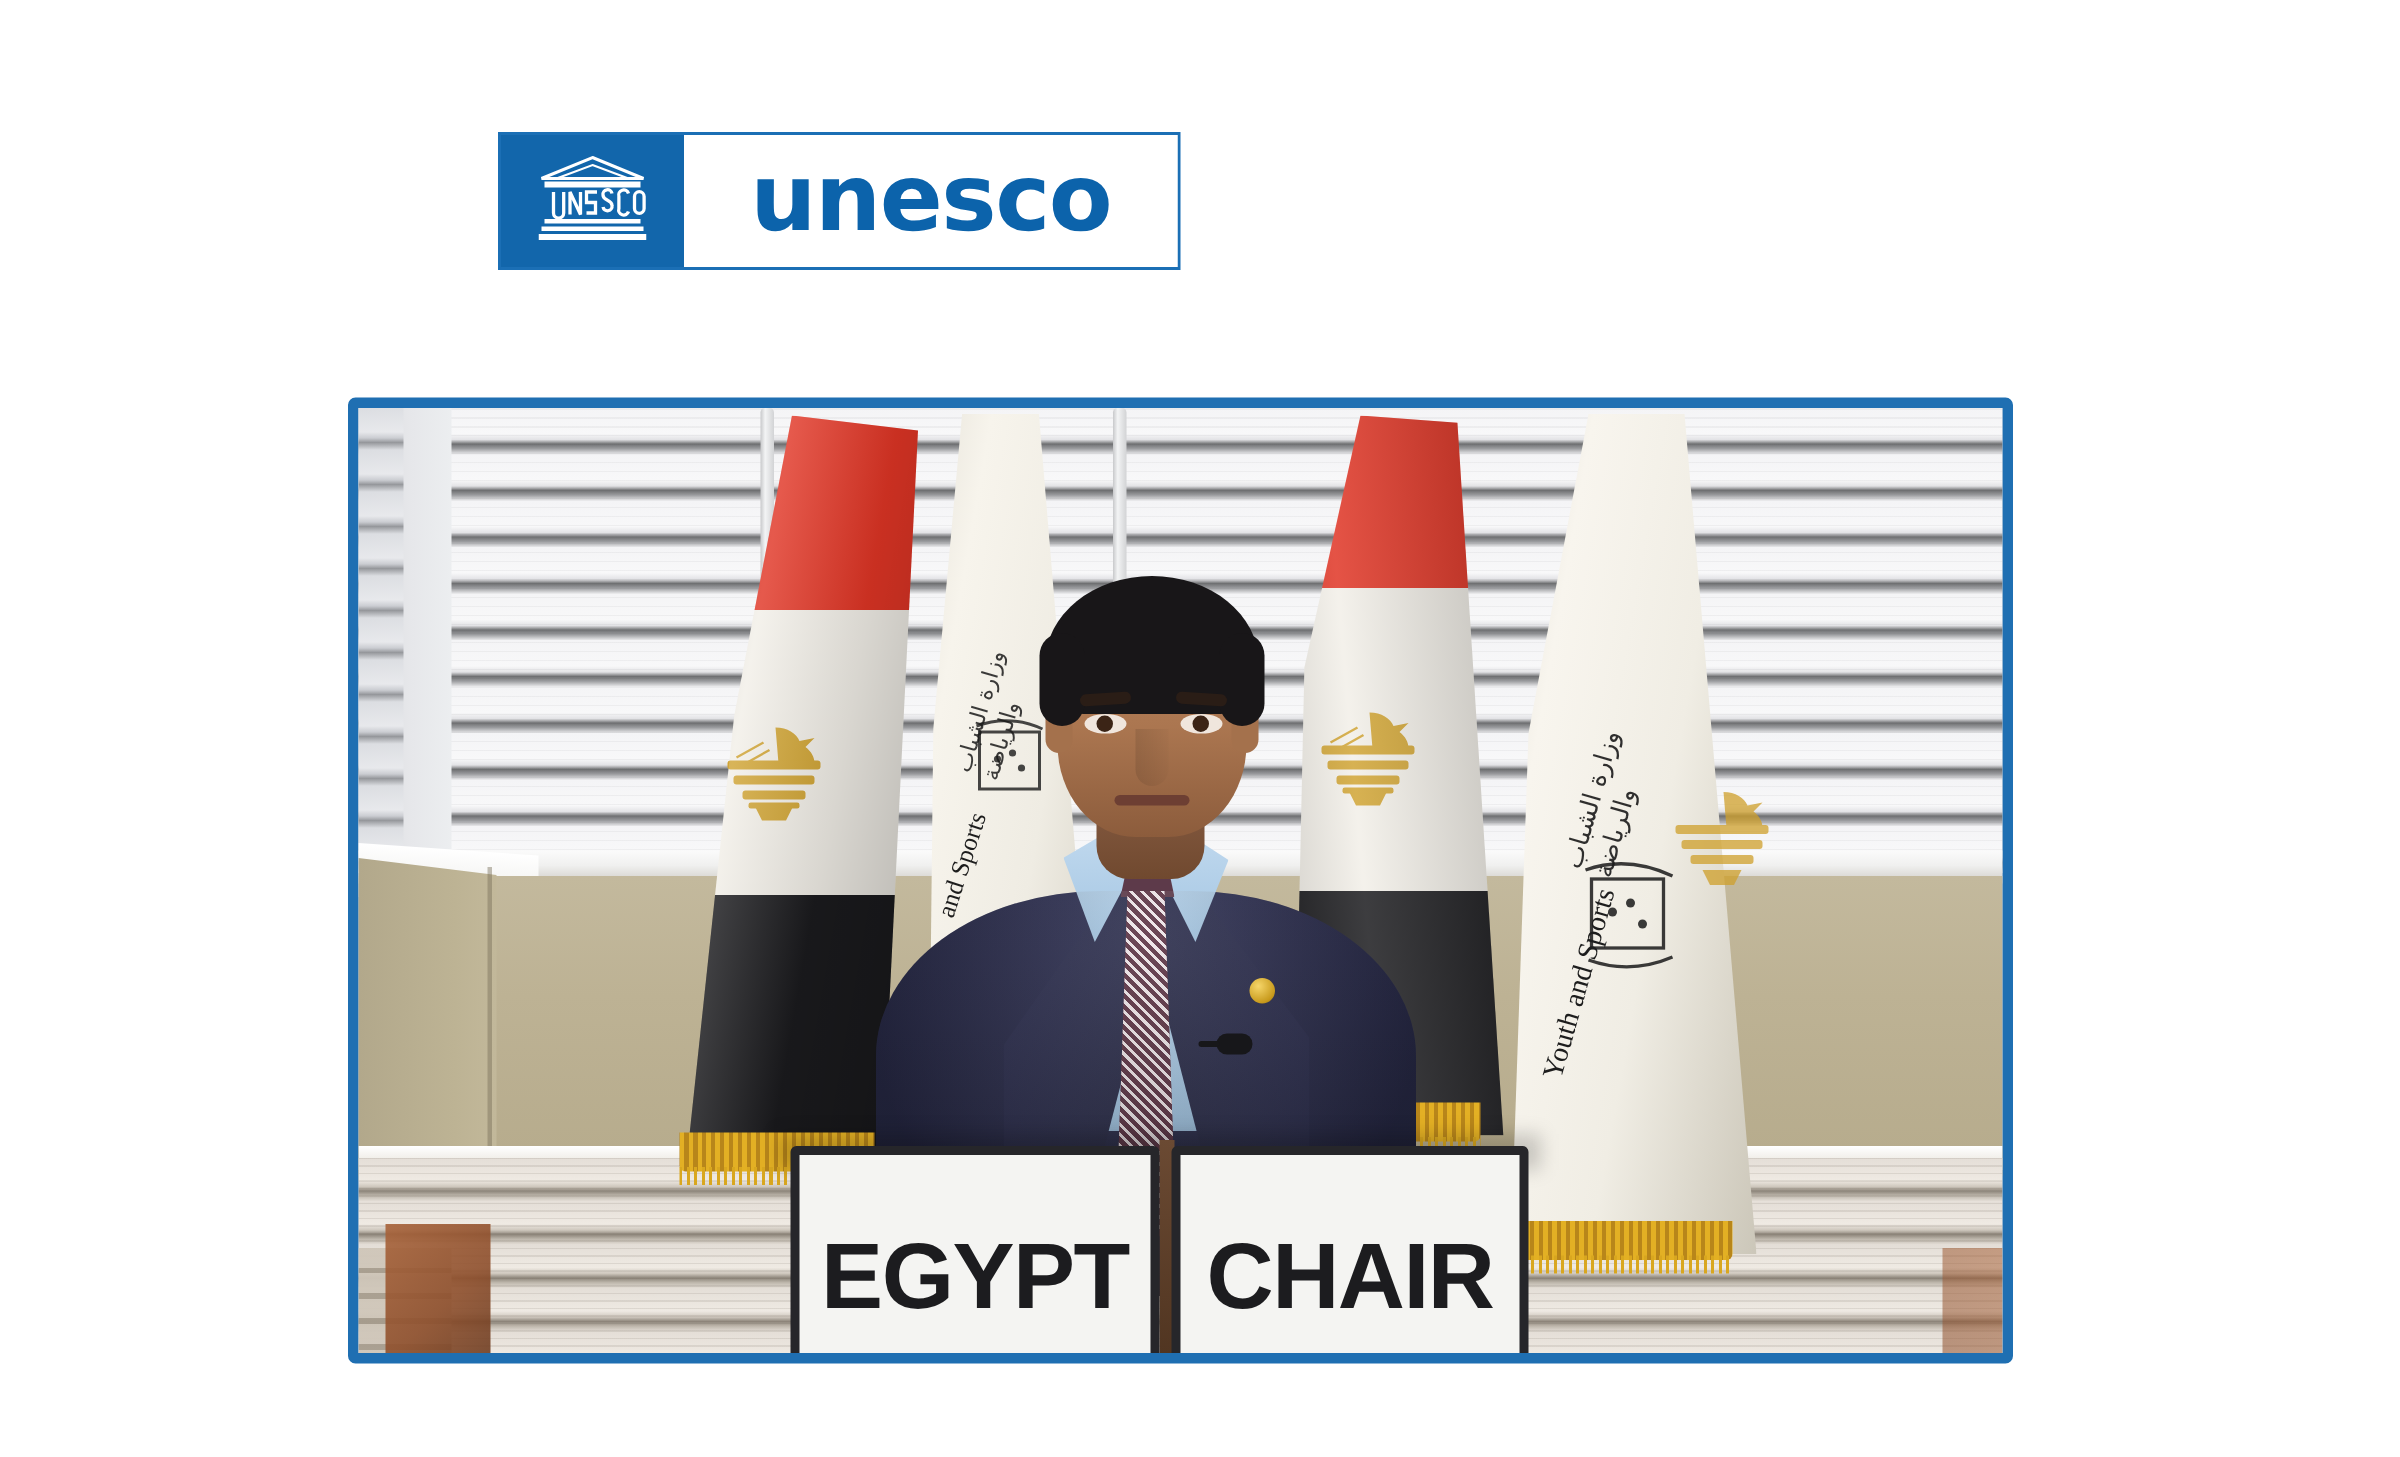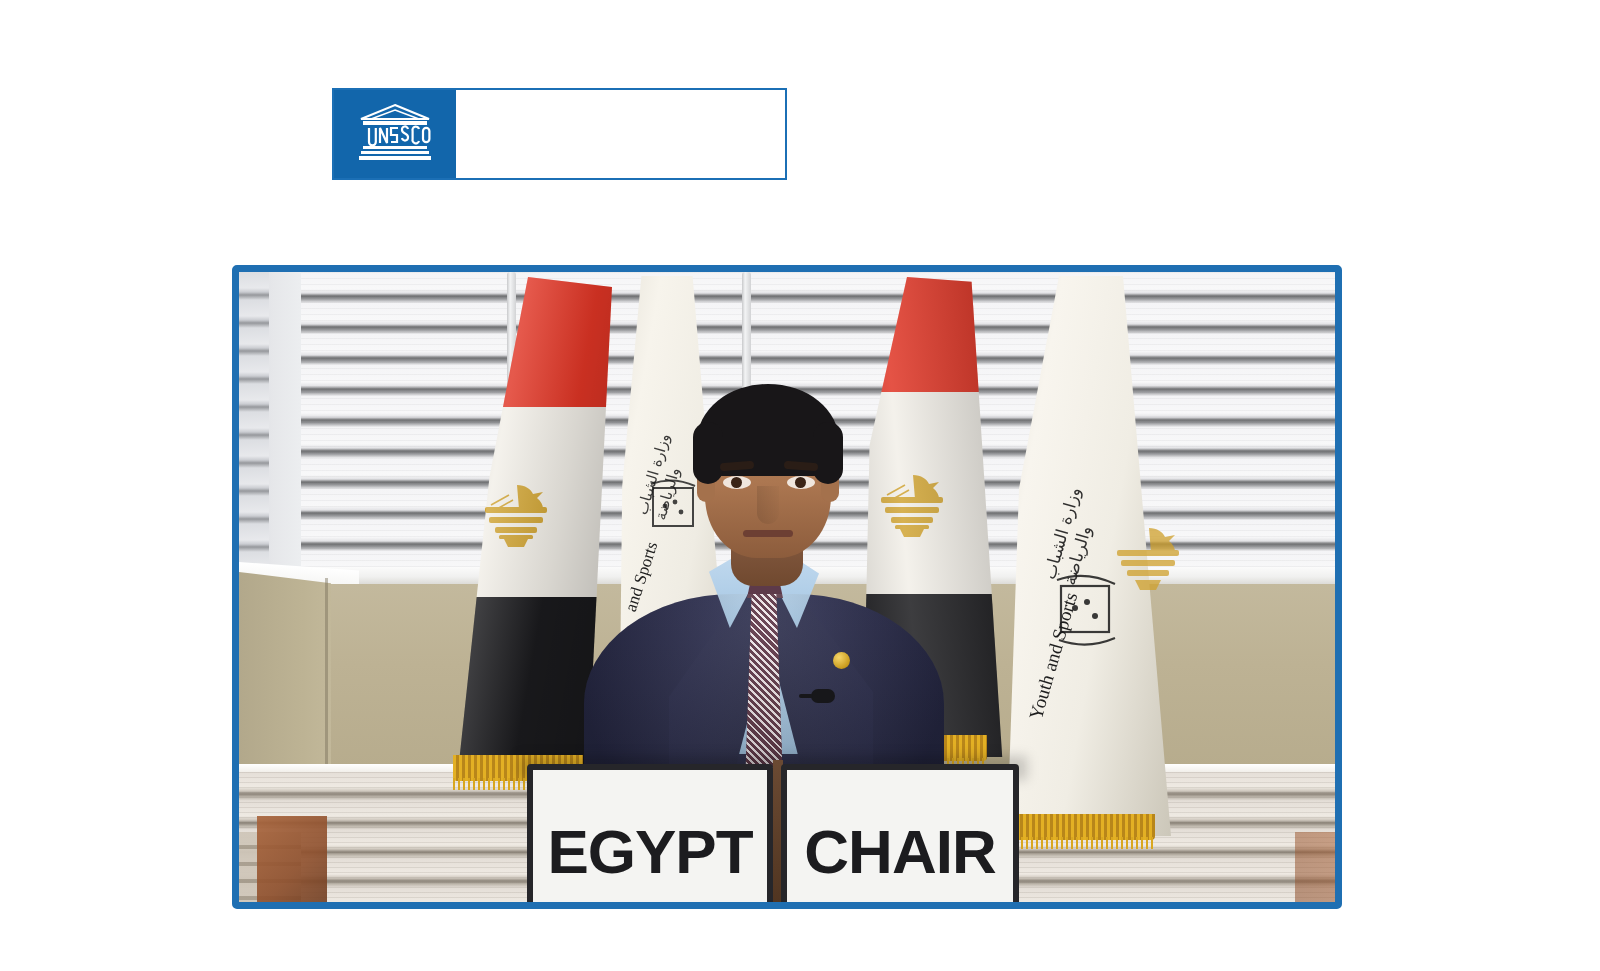--- a/index.html
+++ b/index.html
@@ -671,20 +671,23 @@
             <path d="M39 25 H32 v7 h6 v7 h-6"></path>
             <path d="M49 26 a3 3 0 0 0 -6 1 c0 4 6 3 6 7 a3 3 0 0 1 -6 1"></path>
             <path d="M60 26 a3.2 3.2 0 0 0 -6.4 2 v8 a3.2 3.2 0 0 0 6.4 2"></path>
             <path d="M64 28 a3.2 3.2 0 0 1 6.4 0 v8 a3.2 3.2 0 0 1 -6.4 0 z"></path>
           </g>
 
           <rect x="4" y="43" width="64" height="3" fill="#ffffff"></rect>
           <rect x="2" y="48" width="68" height="3" fill="#ffffff"></rect>
           <rect x="0" y="53" width="72" height="4" fill="#ffffff"></rect>
         </svg>
+      </div>
+      <div class="unesco-word-panel">
+        <div class="unesco-word">unesco</div>
       </div>
     </div>
 
 
   </div>
 
   <div class="video-frame">
     <div class="video-inner">
 
       <div class="blinds-upper"></div>

